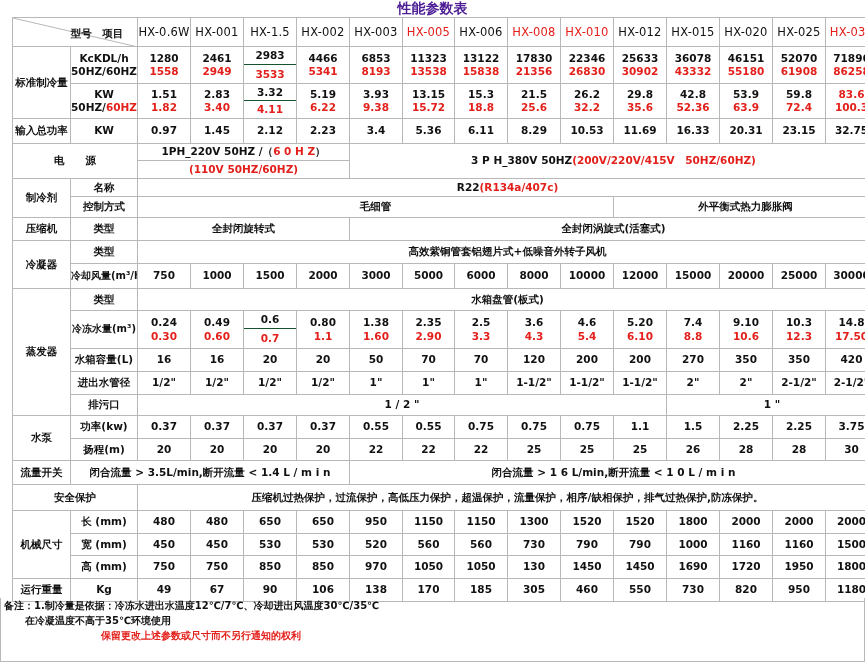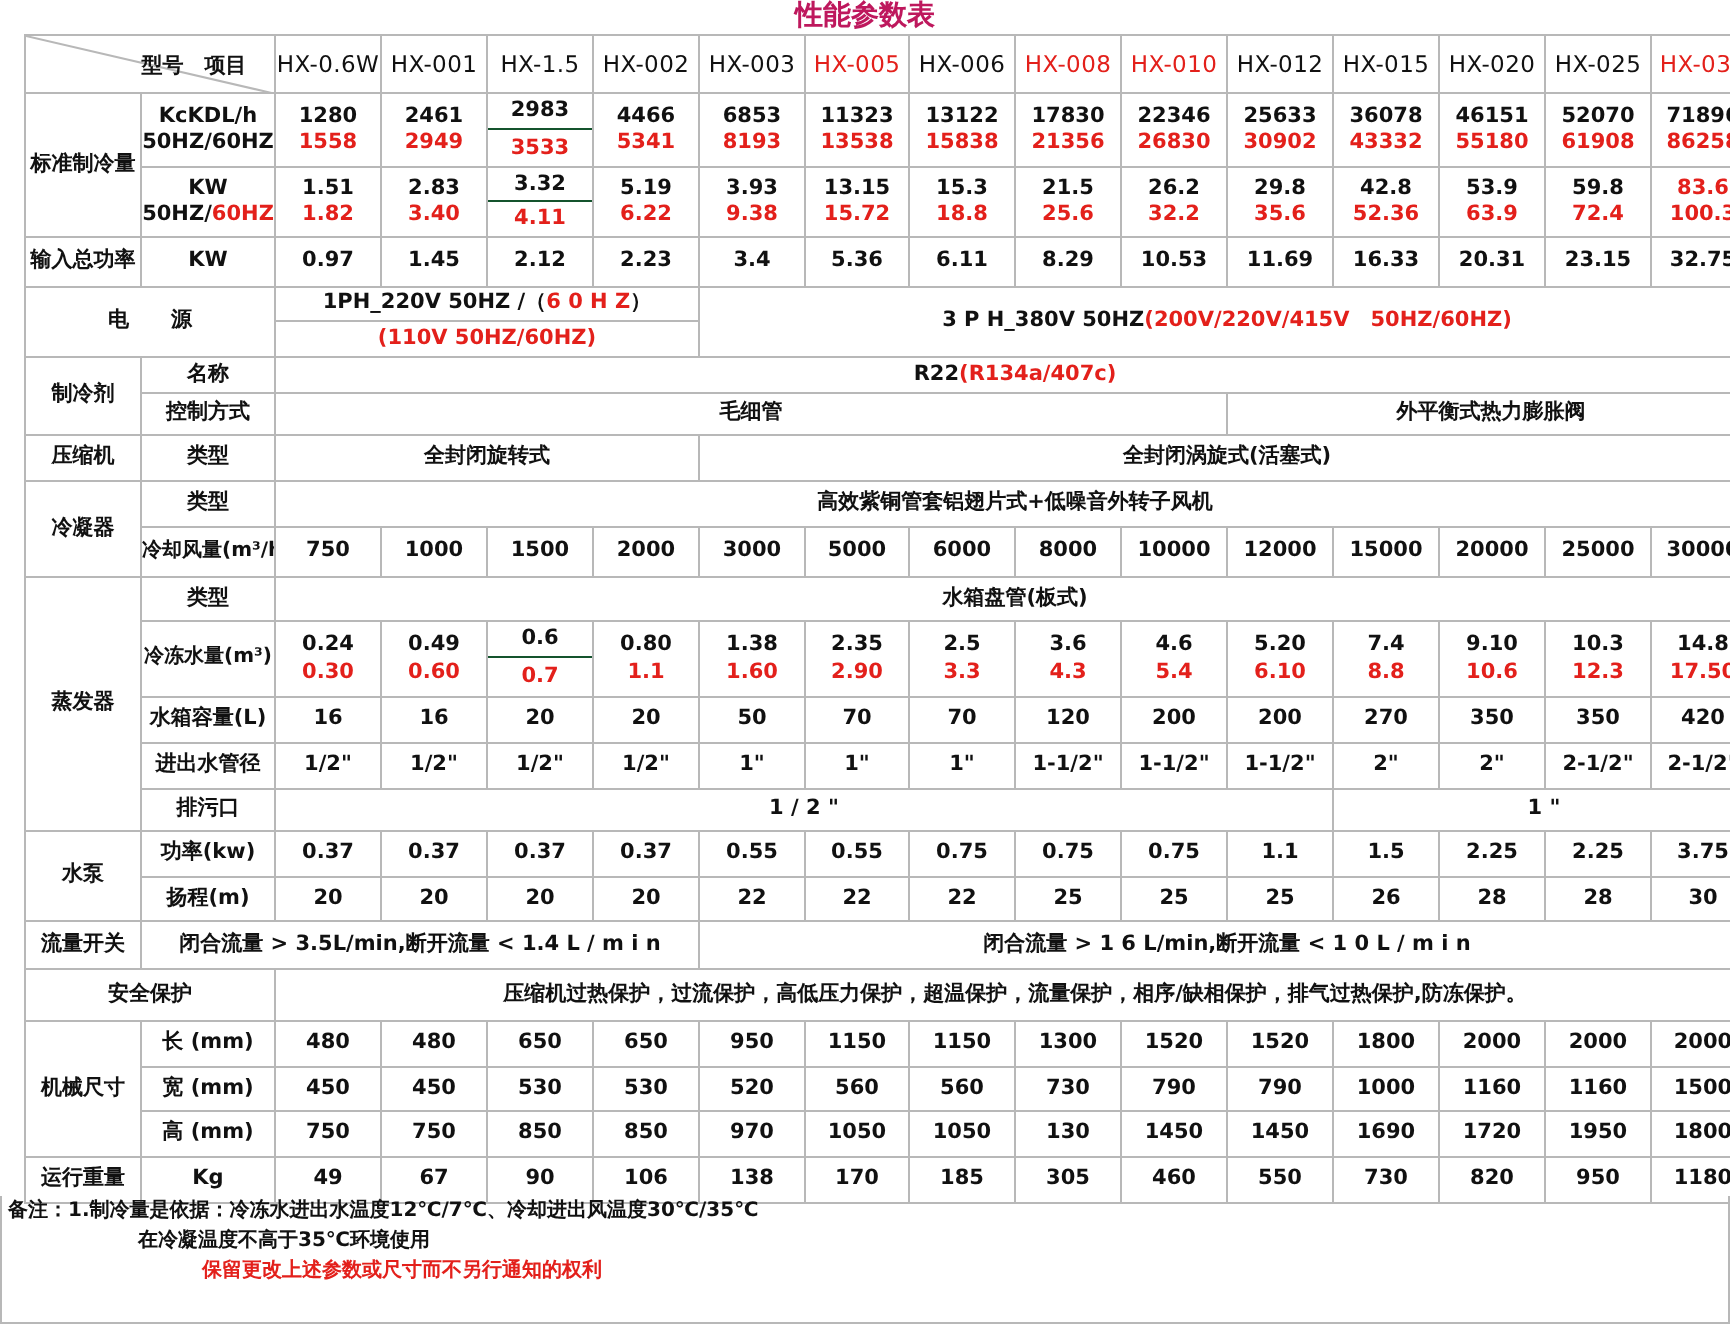--- a/index.html
+++ b/index.html
@@ -1,19 +1,19 @@
 <!DOCTYPE html>
 <html><head>
 <meta charset="utf-8">
 <style>
   html, body { margin:0; padding:0; background:#fff; }
   body { width:865px; height:663px; position:relative; overflow:hidden;
          font-family:"DejaVu Sans","Liberation Sans",sans-serif; font-size:10.5px; color:#111; }
   .title { position:absolute; left:0; top:0; width:865px; height:17px; text-align:center;
-           font-weight:bold; font-size:14px; line-height:17px; color:#be185d; }
+           font-weight:bold; font-size:14px; line-height:17px; color:#4c1d95; }
   table { position:absolute; left:12px; top:17px; border-collapse:collapse; table-layout:fixed; width:865px; }
   td { border:1px solid #b8b8b8; text-align:center; vertical-align:middle; padding:0; font-weight:bold;
        line-height:1.25; overflow:hidden; white-space:nowrap; }
   .red { color:#e3201b; }
   .hdr { font-weight:normal; font-size:11.5px; letter-spacing:0.2px; }
   .corner { position:relative; }
   .corner svg { position:absolute; left:0; top:0; }
   .sub { display:block; }
   .split-top { border-bottom:1px solid #14532d; }
   .notes { position:absolute; left:0; top:598px; width:863px; height:63px; border:1px solid #b8b8b8; border-top:none;
@@ -468,15 +468,15 @@
         <td>730</td>
         <td>820</td>
         <td>950</td>
         <td>1180</td>
       </tr>
     </tbody>
 </table>
 
 <div class="notes">
   <div style="padding-left:3px">备注：1.制冷量是依据：冷冻水进出水温度12℃/7℃、冷却进出风温度30℃/35℃</div>
-  <div style="padding-left:68px">在冷凝温度不高于35℃环境使用</div>
+  <div style="padding-left:24px">在冷凝温度不高于35℃环境使用</div>
   <div style="padding-left:100px" class="red">保留更改上述参数或尺寸而不另行通知的权利</div>
 </div>
 
 </body></html>

